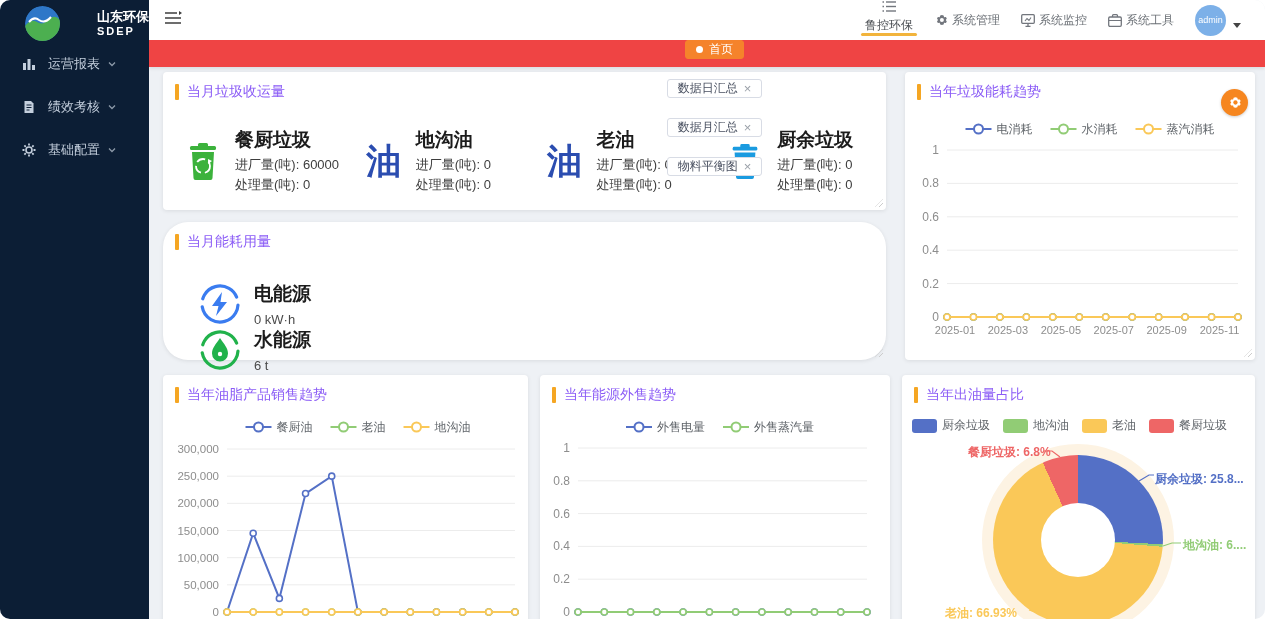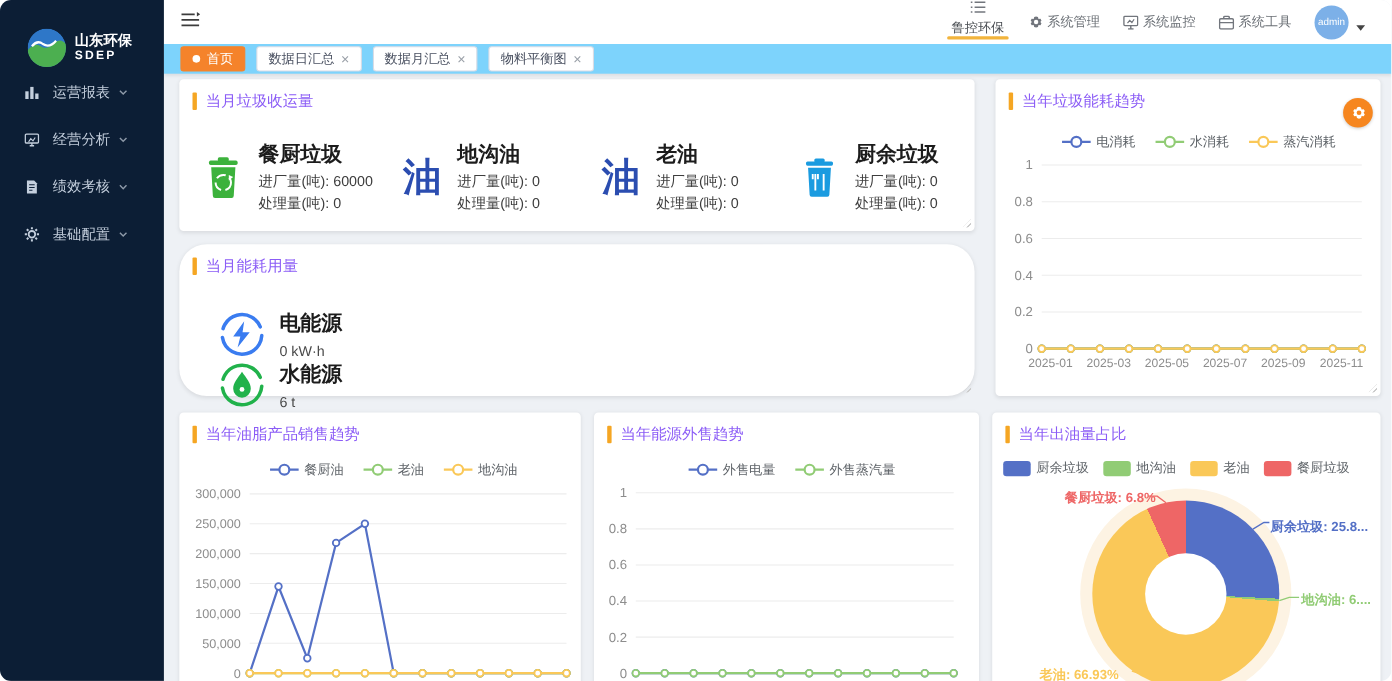--- a/index.html
+++ b/index.html
@@ -1,40 +1,40 @@
 <!DOCTYPE html>
 <html><head>
 <meta charset="utf-8">
 <style>
   html,body{margin:0;padding:0;background:#fff;}
   *{box-sizing:border-box;}
   #app{position:relative;width:1265px;height:619px;font-family:"Liberation Sans",sans-serif;border-radius:10px;overflow:hidden;background:#eef1f5;}
   
   .sidebar{position:absolute;left:0;top:0;bottom:0;width:149px;background:#0c1e35;z-index:5;}
-  .logo{display:flex;align-items:center;gap:8px;padding:26px 0 0 25px;}
+  .logo{display:flex;align-items:center;gap:8px;padding:6px 0 0 25px;justify-content:space-between;}
   .logo-circle{width:35px;height:35px;border-radius:50%;overflow:hidden;flex:0 0 auto;}
   .logo-text{color:#fff;font-weight:bold;line-height:1.15;}
   .logo-title{font-size:13px;}
   .logo-sub{font-size:11px;letter-spacing:2px;}
   .menu{margin-top:1px;}
   .menu-item{display:flex;align-items:center;height:43px;padding:0 32px 0 21px;color:#c4cfdd;font-size:13px;cursor:pointer;justify-content:space-between;}
   .menu-item .mi-icon{width:16px;height:16px;margin-right:11px;display:flex;align-items:center;justify-content:center;}
   .menu-item .mi-label{flex:1;}
   
   .header{position:absolute;left:149px;right:0;top:0;height:40px;background:#fff;display:flex;align-items:center;z-index:4;}
   .collapse{margin-left:15px;cursor:pointer;}
   .hnav{margin-left:auto;display:flex;align-items:center;gap:21px;margin-right:24px;}
   .hnav-item{position:relative;display:flex;align-items:center;gap:4px;font-size:12px;color:#6b7076;height:40px;cursor:pointer;}
   .hnav-item.active{color:#484c51;flex-direction:column;}
   .hnav-item.active::after{content:"";position:absolute;left:-4px;right:-4px;bottom:4px;height:3px;background:#f2b43c;border-radius:2px;}
   .avatar-wrap{display:flex;align-items:center;gap:7px;cursor:pointer;}
   .avatar{width:31px;height:31px;border-radius:50%;background:#7cb0e8;color:#fff;font-size:9px;display:flex;align-items:center;justify-content:center;}
   .caret{width:0;height:0;border-left:4px solid transparent;border-right:4px solid transparent;border-top:5px solid #444;margin-top:10px;}
   
-  .tabbar{position:absolute;left:149px;right:0;top:40px;height:27px;background:#7dd3fc;display:flex;align-items:center;gap:10px;padding-left:15px;box-shadow:0 2px 3px rgba(0,0,0,.08);z-index:3;}
+  .tabbar{position:absolute;left:149px;right:0;top:40px;height:27px;background:#ef4444;display:flex;align-items:center;gap:20px;padding-left:15px;box-shadow:0 2px 3px rgba(0,0,0,.08);z-index:3;flex-direction:column;}
   .tab{display:flex;align-items:center;gap:6px;font-size:12px;height:23px;padding:0 10px;border-radius:3px;border:1px solid #d8dce5;background:#fff;color:#495060;cursor:pointer;}
   .tab .dot{width:7px;height:7px;border-radius:50%;background:#fff;}
   .tab.active{background:#f5832b;border-color:#f5832b;color:#fff;}
   .tab .x{color:#9aa0a8;font-size:13px;line-height:1;}
   
   .card{position:absolute;background:#fff;border-radius:4px;box-shadow:0 1px 4px rgba(0,0,0,.09);}
   .card::after{content:"";position:absolute;right:3px;bottom:3px;width:8px;height:8px;
     background:repeating-linear-gradient(135deg,transparent 0 2px,#ccc 2px 3px);clip-path:polygon(100% 0,100% 100%,0 100%);}
   .card-title{display:flex;align-items:center;gap:8px;padding:11px 12px 0 12px;font-size:14px;color:#8b5cf6;font-weight:500;}
   .accent{width:4px;height:16px;background:#f5a623;border-radius:1px;flex:0 0 auto;}
@@ -87,34 +87,20 @@
     <div class="menu">
       <div class="menu-item">
         <span class="mi-icon">
           <svg width="14" height="14" viewBox="0 0 14 14">
               <rect x="1" y="6" width="3" height="7" fill="#c4cfdd"></rect>
               <rect x="5.5" y="2" width="3" height="11" fill="#c4cfdd"></rect>
               <rect x="10" y="8" width="3" height="5" fill="#c4cfdd"></rect>
             </svg>
         </span>
         <span class="mi-label">运营报表</span>
-        <svg width="10" height="10" viewBox="0 0 10 10">
-            <polyline points="2,3.5 5,6.5 8,3.5" fill="none" stroke="#8d99a8" stroke-width="1.3"></polyline>
-          </svg>
-      </div>
-      <div class="menu-item">
-        <span class="mi-icon">
-          <svg width="14" height="14" viewBox="0 0 14 14">
-              <rect x="1" y="2" width="12" height="8" rx="1" fill="none" stroke="#c4cfdd" stroke-width="1.2"></rect>
-              <path d="M4 9 L6 6 L8 8 L10 5" stroke="#c4cfdd" stroke-width="1" fill="none"></path>
-              <line x1="5" y1="12.5" x2="9" y2="12.5" stroke="#c4cfdd" stroke-width="1.2"></line>
-              <line x1="7" y1="10" x2="7" y2="12.5" stroke="#c4cfdd" stroke-width="1.2"></line>
-            </svg>
-        </span>
-        <span class="mi-label">经营分析</span>
         <svg width="10" height="10" viewBox="0 0 10 10">
             <polyline points="2,3.5 5,6.5 8,3.5" fill="none" stroke="#8d99a8" stroke-width="1.3"></polyline>
           </svg>
       </div>
       <div class="menu-item">
         <span class="mi-icon">
           <svg width="14" height="14" viewBox="0 0 14 14">
               <path d="M2.5 1 H9 L11.5 3.5 V13 H2.5 Z" fill="#c4cfdd"></path>
               <line x1="4.5" y1="5" x2="9.5" y2="5" stroke="#0c1e35" stroke-width="1"></line>
               <line x1="4.5" y1="7.5" x2="9.5" y2="7.5" stroke="#0c1e35" stroke-width="1"></line>

